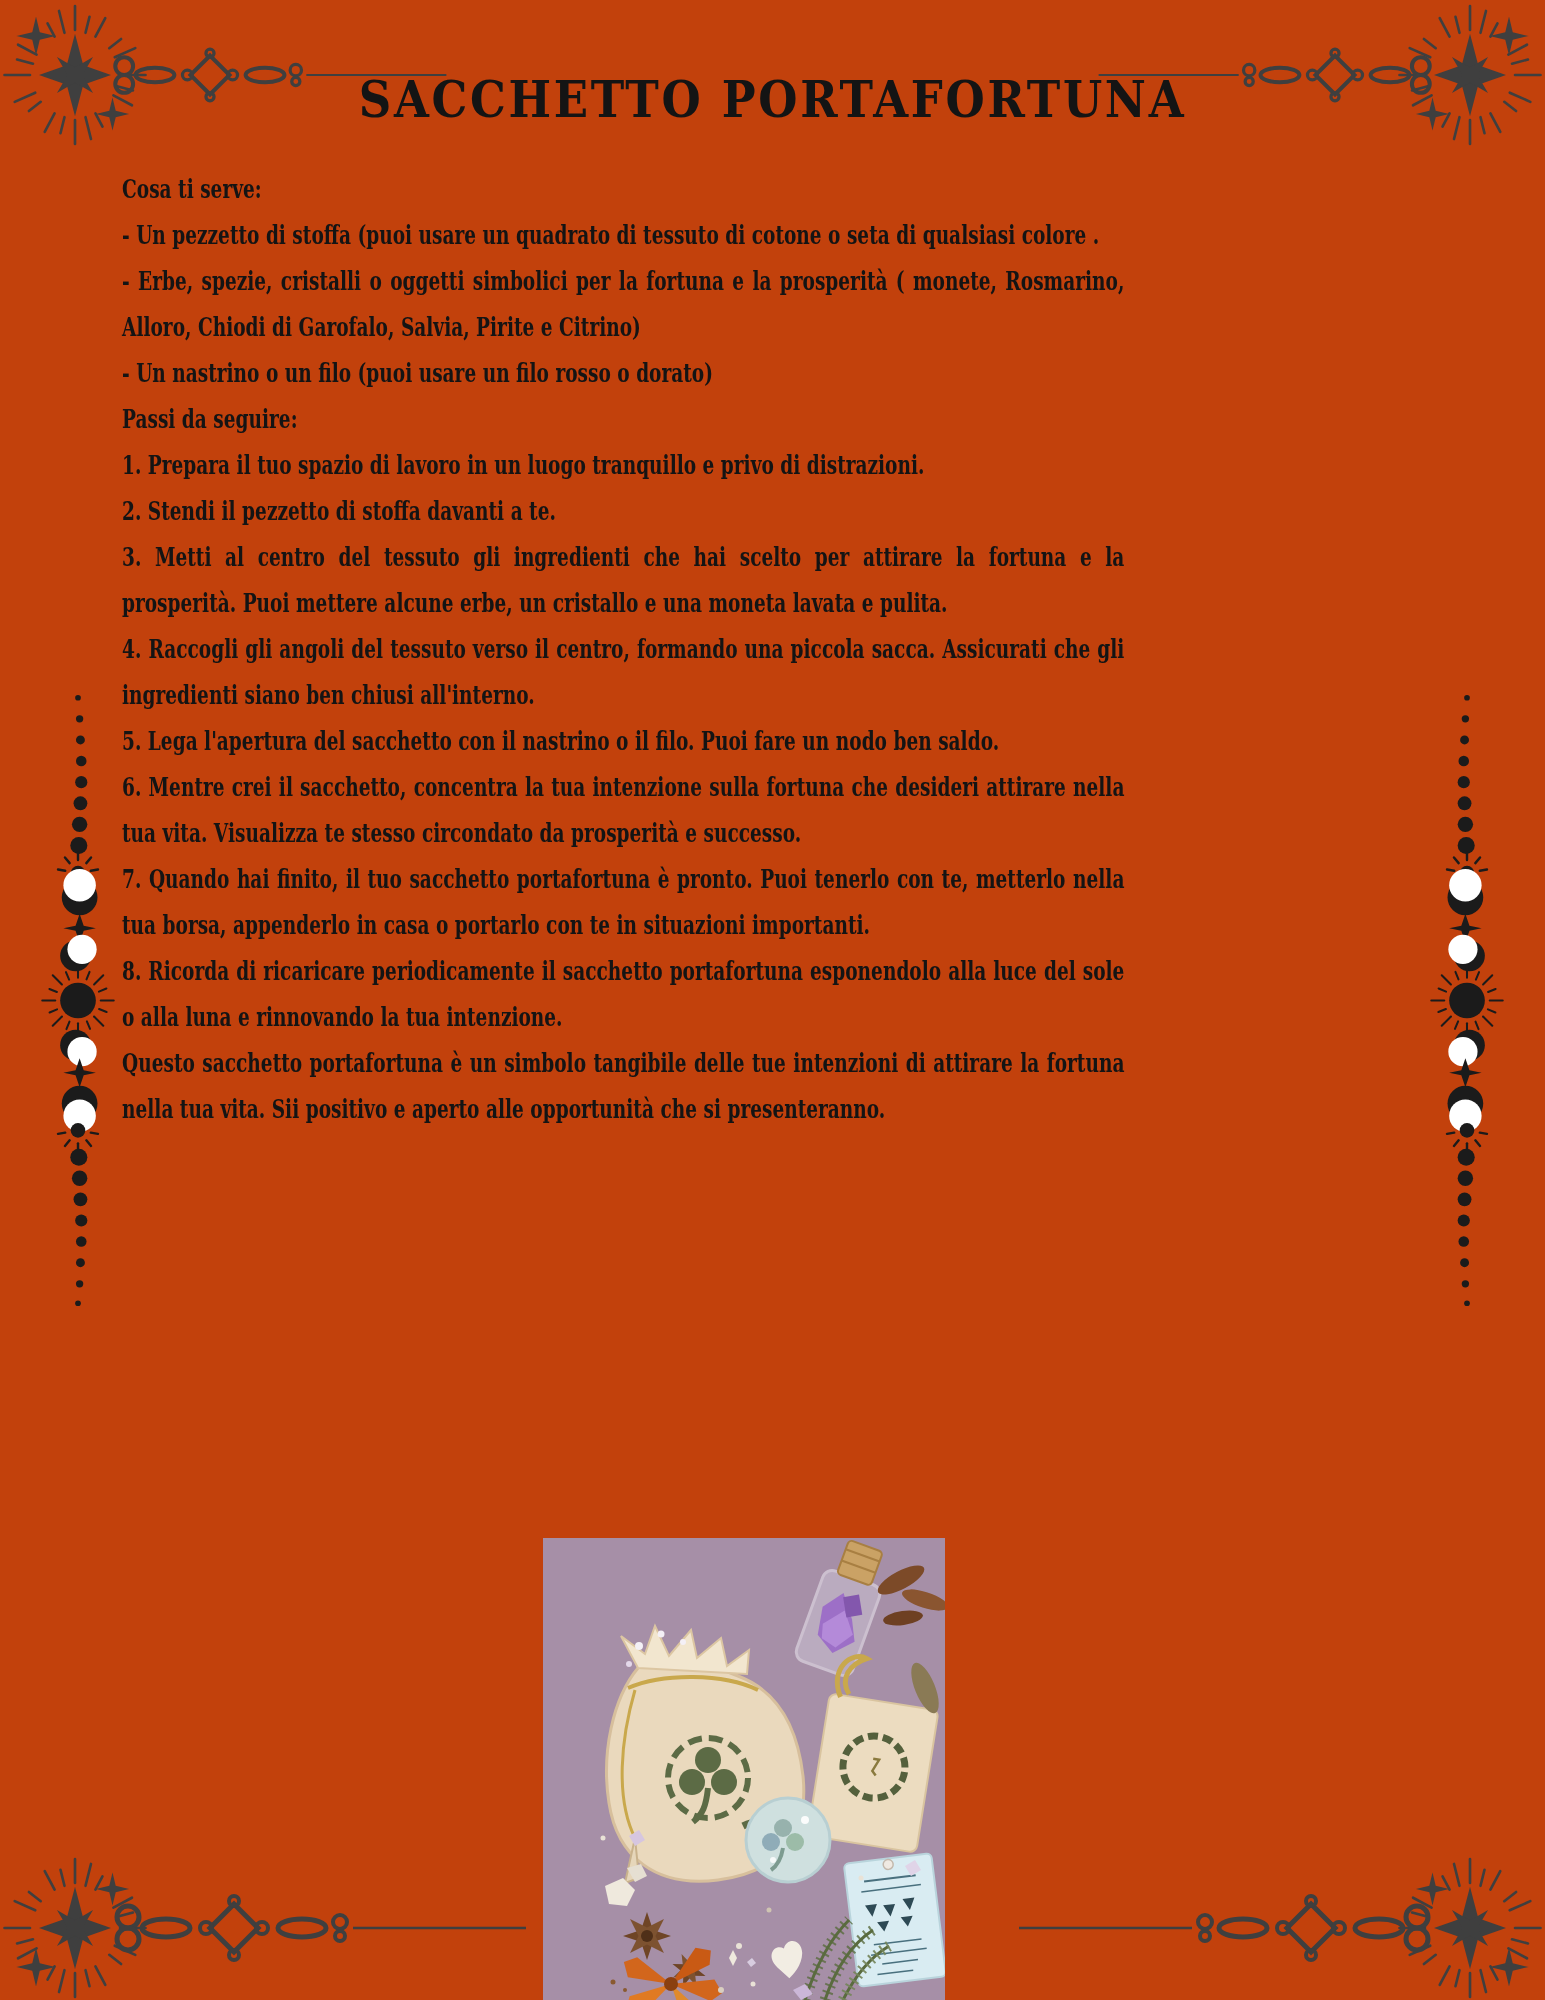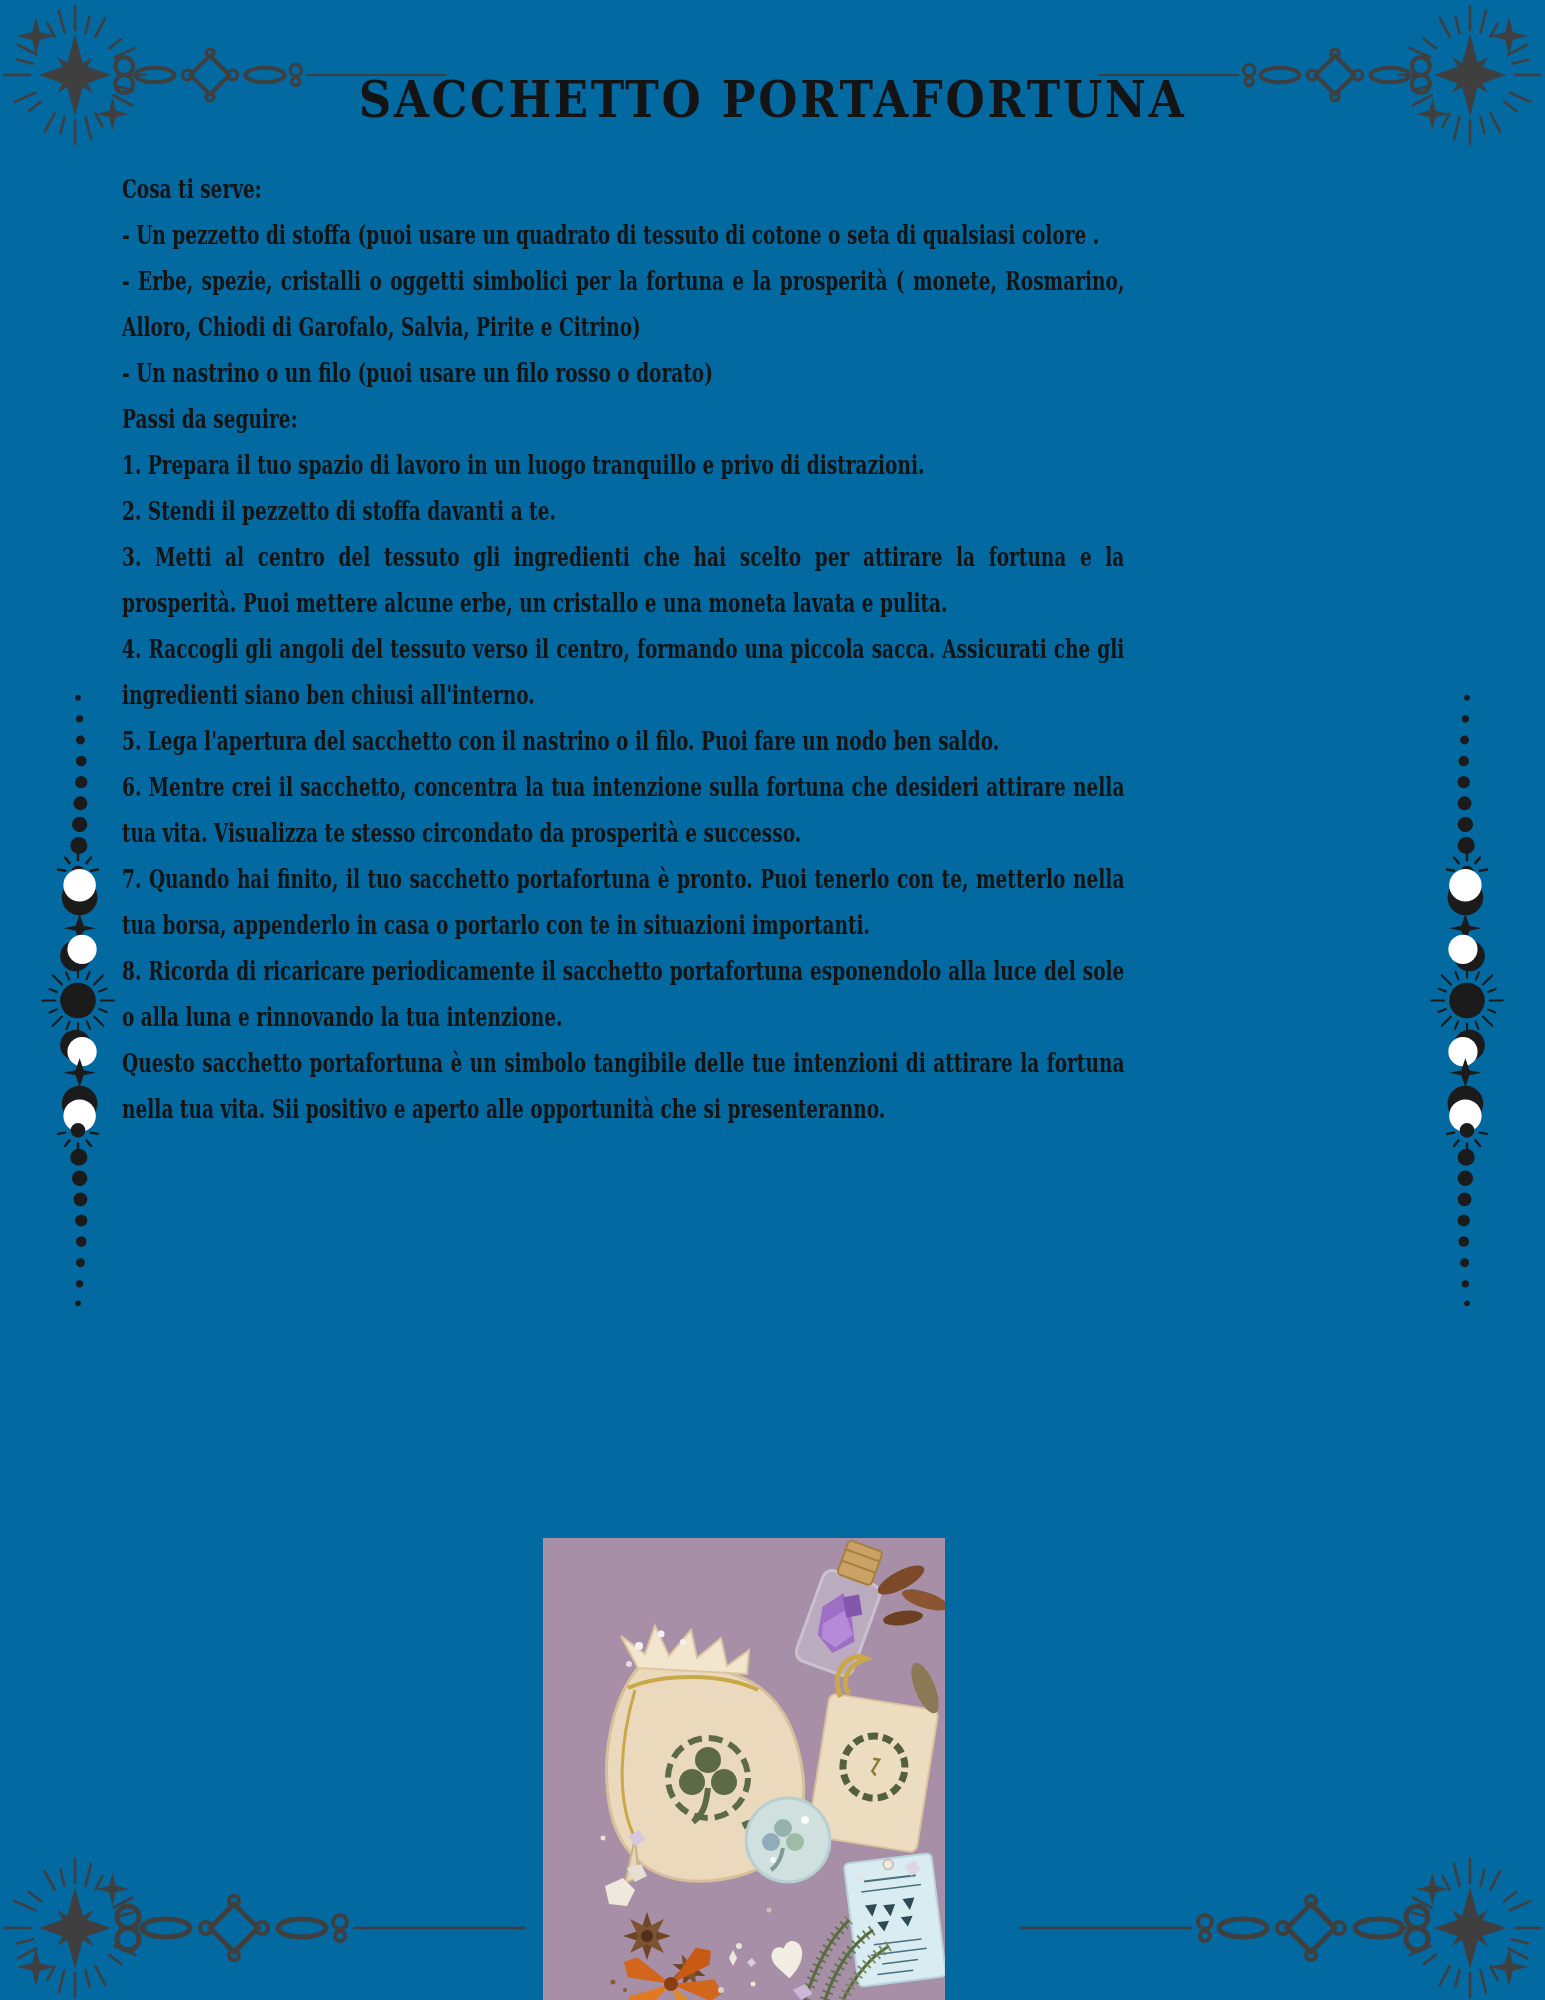--- a/index.html
+++ b/index.html
@@ -1,16 +1,16 @@
 <!DOCTYPE html>
 <html><head>
 <meta charset="utf-8">
 <style>
   html,body{margin:0;padding:0;background:#ffffff;}
-  .page{position:relative;width:1545px;height:2000px;background:#0369a1;overflow:hidden;
+  .page{position:relative;width:1545px;height:2000px;background:#c2410c;overflow:hidden;
         font-family:"DejaVu Serif","Liberation Serif",serif;color:#141414;}
 
   .title{position:absolute;top:36px;left:0;width:100%;text-align:center;
          font-size:50px;font-weight:700;letter-spacing:3px;
          transform:scaleX(0.9);white-space:nowrap;}
 
   .content{position:absolute;left:122px;top:166px;width:1432px;
            transform:scaleX(0.70);transform-origin:0 0;
            font-size:26.5px;line-height:46px;font-weight:700;}
   .content p,.content h2{margin:0;padding:0;font-size:inherit;font-weight:700;}

